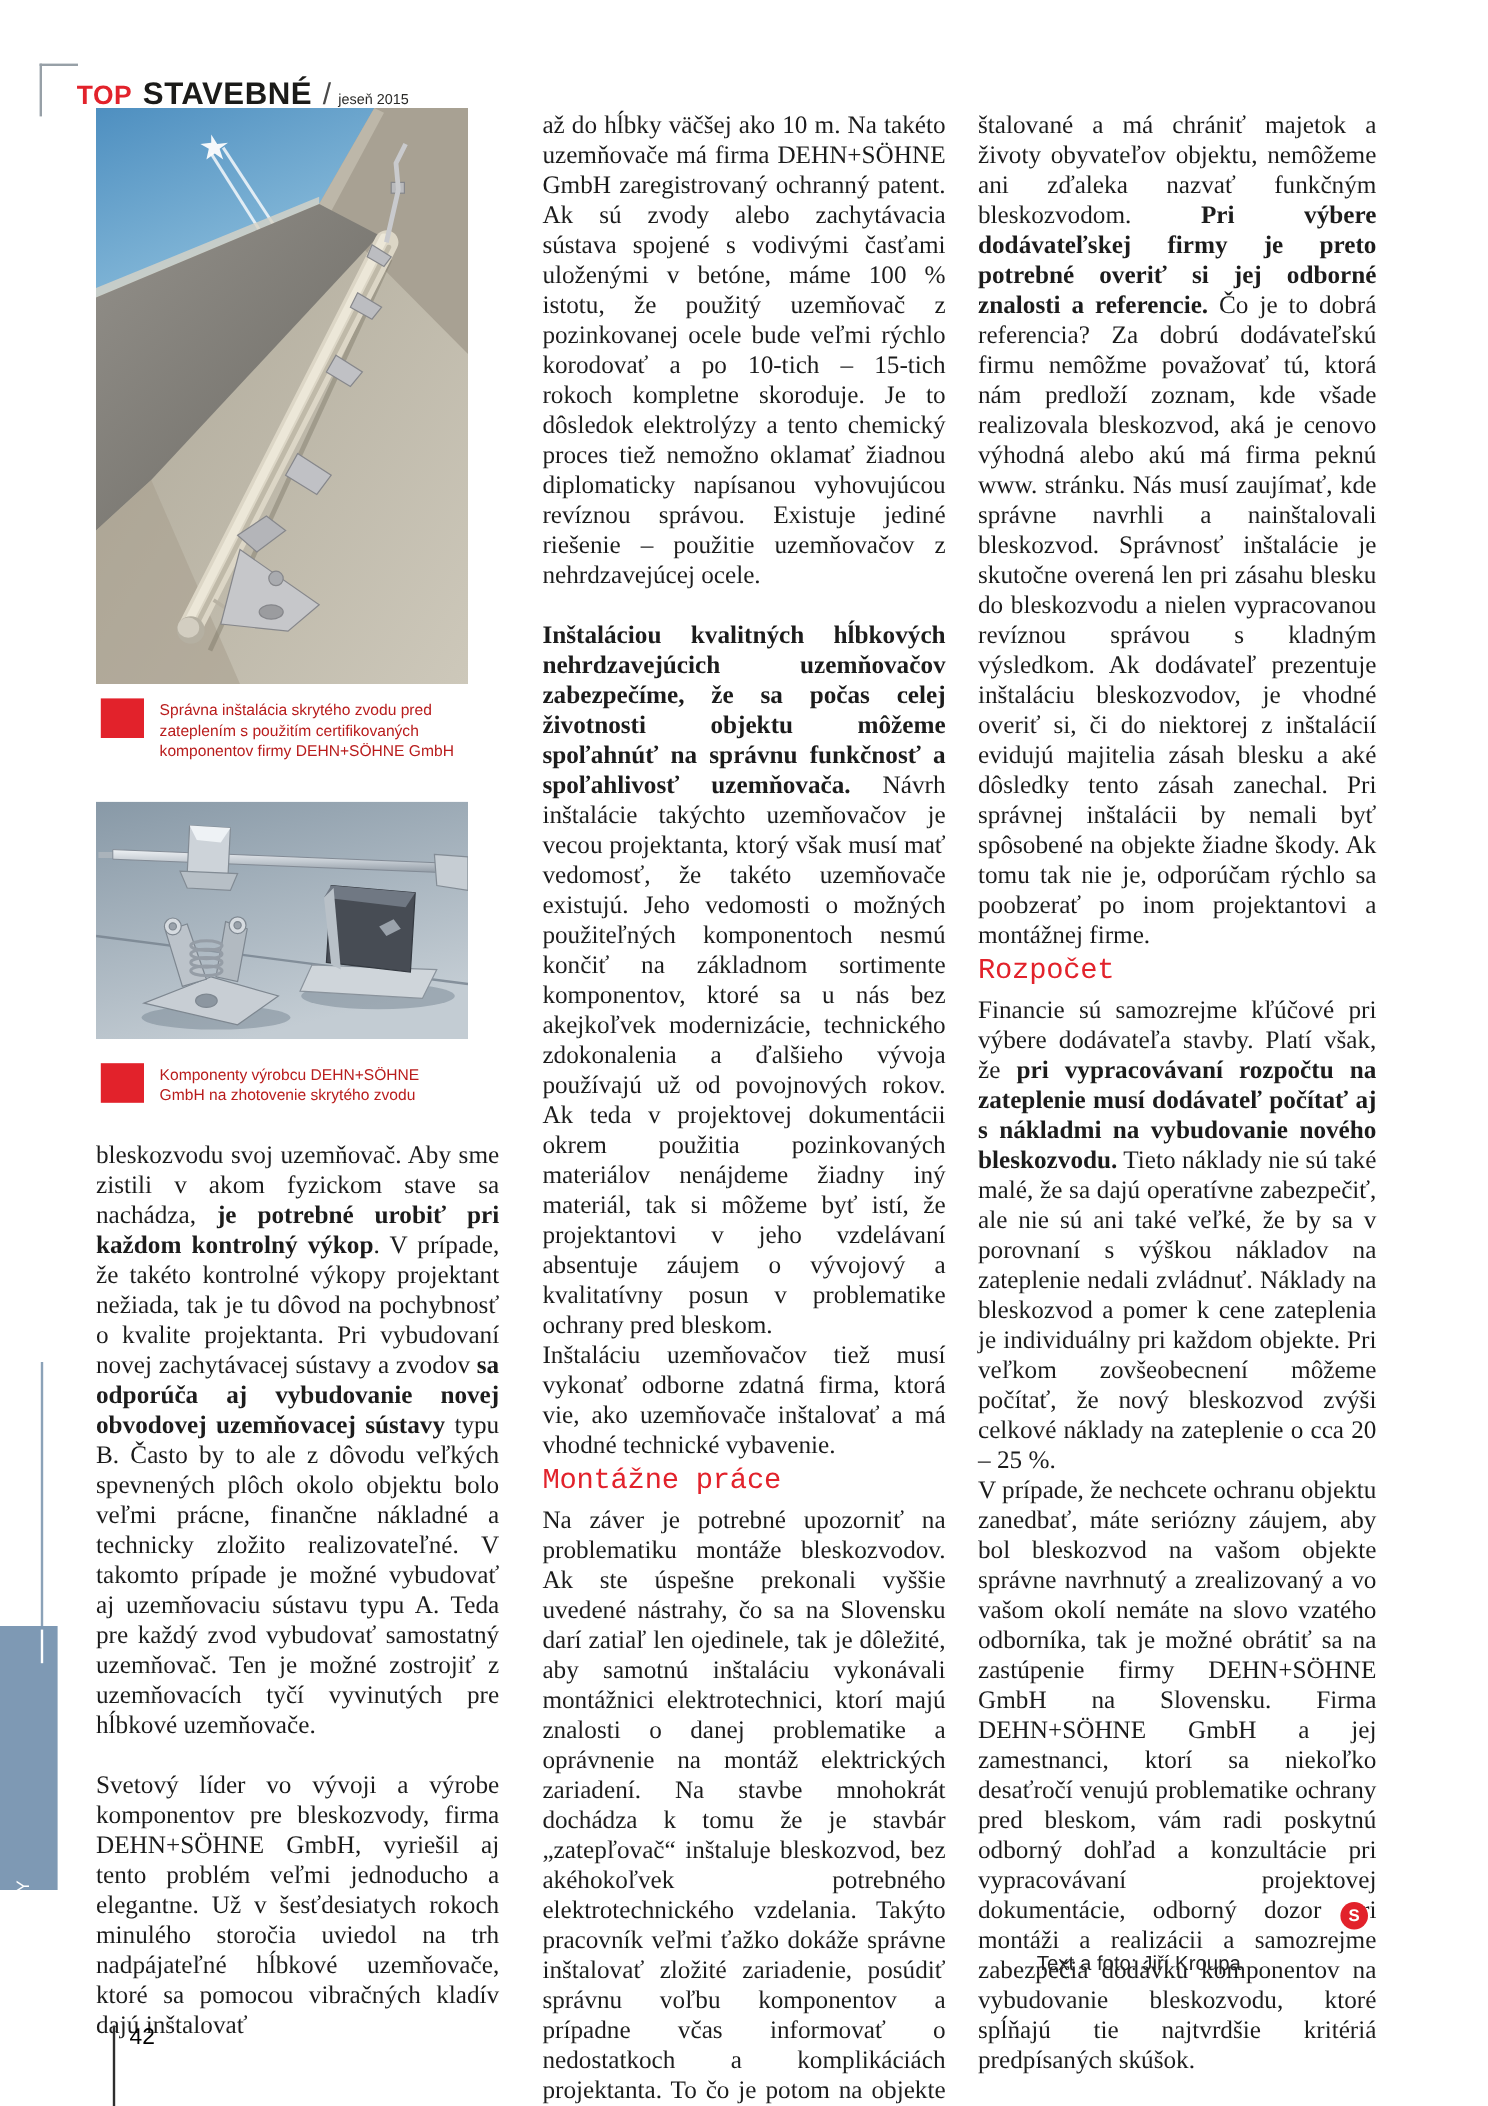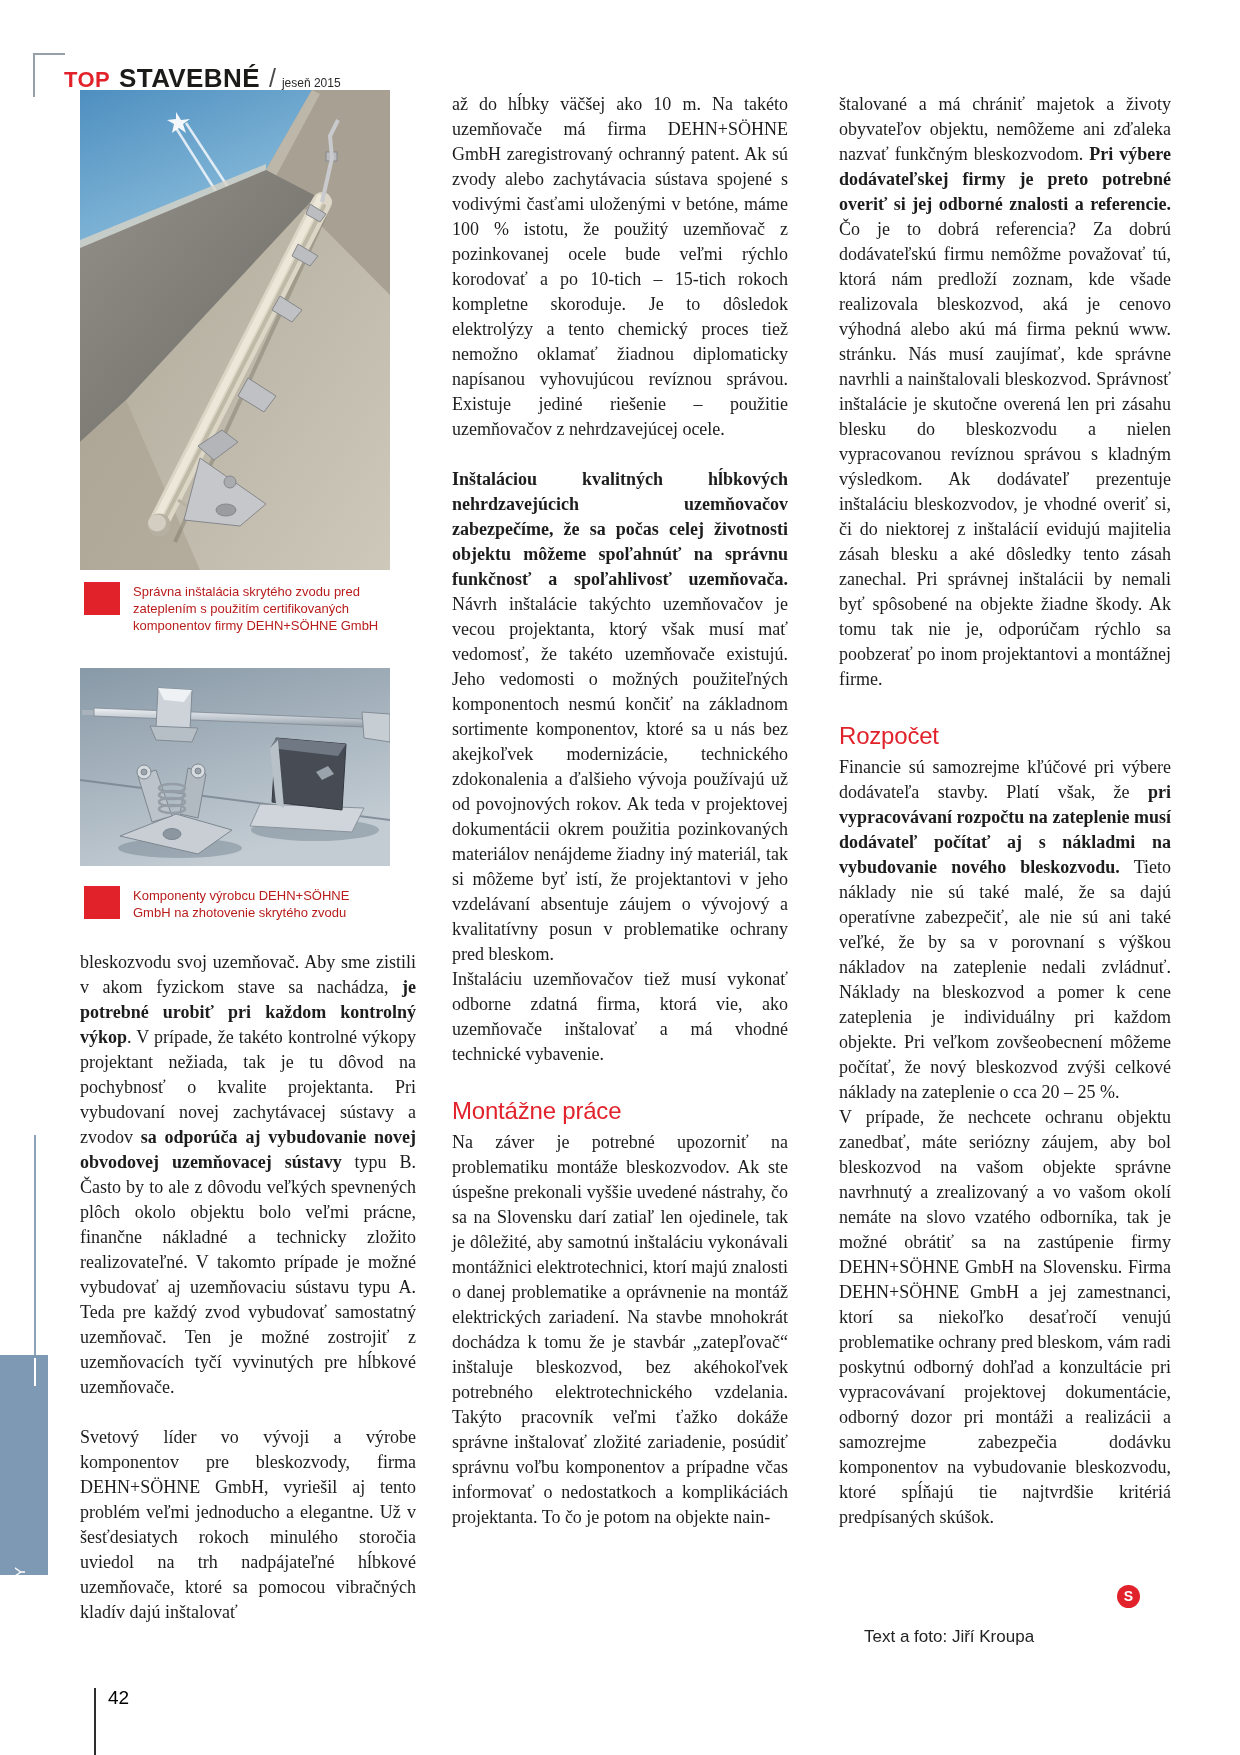--- a/index.html
+++ b/index.html
@@ -24,25 +24,25 @@
   .fig{position:absolute;left:80px;width:310px;overflow:hidden;}
   .fig svg{display:block;}
   .cap{position:absolute;left:84px;display:flex;gap:13px;align-items:flex-start;width:312px;}
   .cap-marker{width:36px;height:33px;background:var(--accent);flex:none;}
   .cap-text{font:13px/17px "Liberation Sans",sans-serif;color:#b91c1c;padding-top:1px;max-width:252px;}
 
   
   .col{position:absolute;top:92px;width:336px;}
   .col-1{left:80px;top:950px;}
   .col-2{left:452px;}
-  .col-3{left:839px;width:332px;}
-  .body-p{margin:0;text-align:justify;font-size:18px;line-height:25px;color:#1c1c1c;}
+  .col-3{left:815px;width:332px;}
+  .body-p{margin:0;text-align:justify;font-size:21px;line-height:25px;color:#1c1c1c;}
   .body-p.gap{margin-top:25px;}
   .body-p strong{font-weight:bold;}
-  .col-heading{margin:31px 0 5px;font-family:Liberation Sans, sans-serif;font-weight:500;
+  .col-heading{margin:5px 0 5px;font-family:Liberation Mono, monospace;font-weight:500;
                font-size:24px;line-height:1.12;color:var(--accent);letter-spacing:-.2px;}
 
   
   .sidebar-rule{position:absolute;left:34px;top:1135px;width:2px;height:222px;background:#8ba2b8;}
   .sidebar-box{position:absolute;left:0;top:1355px;width:48px;height:220px;background:var(--sidebarblue);}
   .sidebar-tick{position:absolute;left:34px;top:1358px;width:2px;height:28px;background:#ffffff;}
   .sidebar-label{position:absolute;left:12px;bottom:8px;writing-mode:vertical-rl;
                  transform:rotate(180deg);font:15px/1 "Liberation Sans",sans-serif;
                  color:#fff;letter-spacing:.9px;white-space:nowrap;}
 

